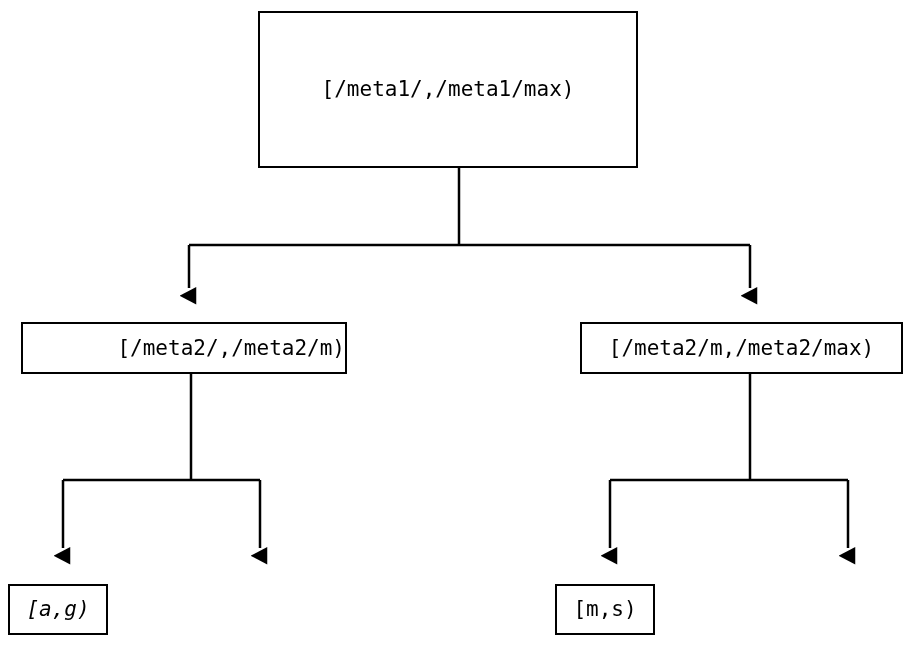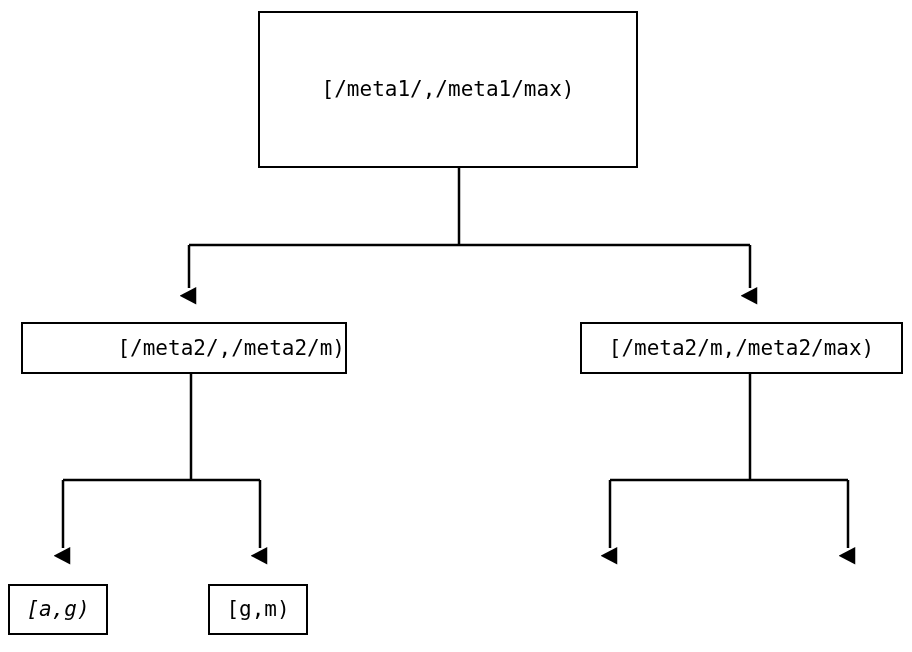--- a/index.html
+++ b/index.html
@@ -134,19 +134,19 @@
   </div>
 
   <div class="node-box" id="node-meta2-hi">
     <span class="node-label">[/meta2/m,/meta2/max)</span>
   </div>
 
   <div class="node-box" id="node-leaf-ag">
     <span class="node-label">[a,g)</span>
   </div>
 
-  <div class="node-box" id="node-leaf-gm">
-    <span class="node-label">[g,m)</span>
+
+  <div class="node-box" id="node-leaf-ms">
+    <span class="node-label">[m,s)</span>
   </div>
-
 
 
 </div>
 
 </body></html>

